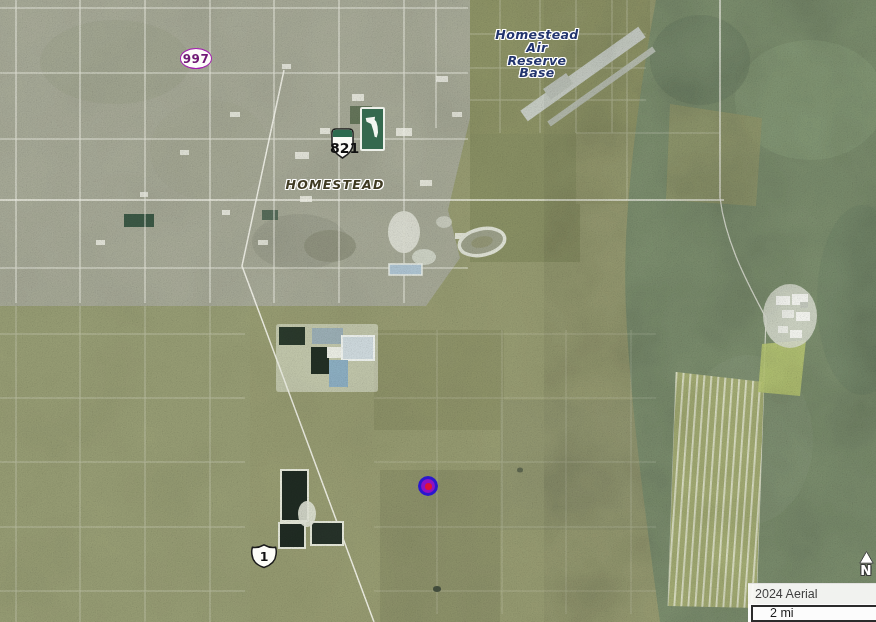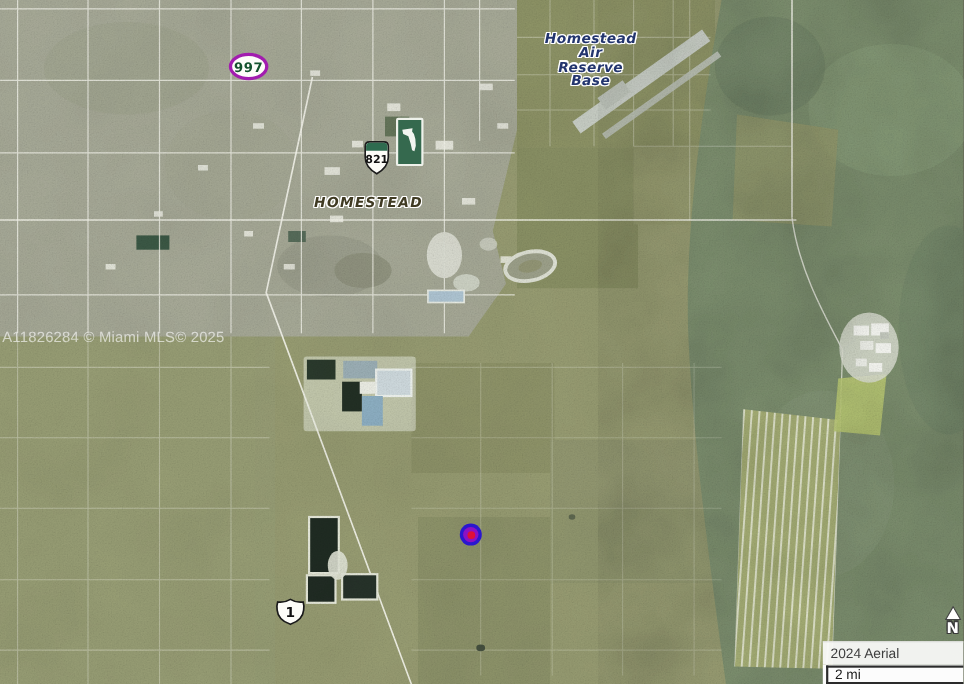--- a/index.html
+++ b/index.html
@@ -2,30 +2,30 @@
 <html><head>
 <meta charset="utf-8">
 <style>
   html,body{margin:0;padding:0;background:#222;}
   .stage{position:relative;width:876px;height:622px;overflow:hidden;
          font-family:"DejaVu Sans", sans-serif;}
   .map-svg{position:absolute;left:0;top:0;display:block;}
   .ovl{position:absolute;}
 
   
-  .shield997{left:208px;top:48px;width:30px;height:19px;background:#fdfdf9;
-    border:3px solid #a21caf;border-radius:50%;display:flex;align-items:center;justify-content:center;
-    font-weight:bold;font-size:12px;color:#14532d;letter-spacing:.5px;}
+  .shield997{left:180px;top:48px;width:30px;height:19px;background:#fdfdf9;
+    border:1px solid #a21caf;border-radius:50%;display:flex;align-items:center;justify-content:center;
+    font-weight:bold;font-size:12px;color:#701a75;letter-spacing:.5px;}
   .tplogo{left:360px;top:107px;width:25px;height:44px;background:#35694e;
     border:2px solid #eef1ea;border-radius:2px;box-sizing:border-box;
     display:flex;align-items:center;justify-content:center;}
   .shield821{left:330px;top:127px;width:25px;height:33px;}
   .shield821 svg,.shieldus1 svg{position:absolute;inset:0;}
   .shield821 .num{position:absolute;left:0;right:0;top:13px;text-align:center;
-    font-weight:bold;font-size:10px;color:#111;}
+    font-weight:bold;font-size:14px;color:#111;}
   .shieldus1{left:249px;top:542px;width:30px;height:27px;}
   .shieldus1 .num{position:absolute;left:0;right:0;top:7px;text-align:center;
     font-weight:bold;font-size:12.5px;color:#111;}
 
   
   .halo{text-shadow:-1px 0 0 #fff,1px 0 0 #fff,0 -1px 0 #fff,0 1px 0 #fff,
     -1px -1px 0 #fff,1px 1px 0 #fff,-1px 1px 0 #fff,1px -1px 0 #fff;font-style:italic;}
   .cityLabel{left:335px;top:184px;transform:translate(-50%,-50%);
     font-size:12.5px;font-weight:bold;letter-spacing:1.2px;white-space:nowrap;color:#3f3a22;}
   .airbaseLabel{left:537px;top:29px;transform:translateX(-50%);text-align:center;
@@ -47,21 +47,21 @@
     text-shadow:1px 1px 0 #3a3a3a,-1px -1px 0 #3a3a3a,1px -1px 0 #3a3a3a,-1px 1px 0 #3a3a3a;}
 
   
   .credit{left:748px;top:583px;width:128px;height:21px;background:rgba(251,251,250,.93);
     font-family:"Liberation Sans",sans-serif;font-size:12.5px;color:#3e3e3e;
     line-height:21px;padding-left:7px;box-sizing:border-box;border-top:1px solid #e2e2e0;}
   .scalebar{left:748px;top:604px;width:128px;height:18px;background:#fcfcfc;}
   .scalebox{position:absolute;left:3px;top:1px;right:0;height:13px;
     border:2px solid #2b2b2b;border-right:none;
     font-family:"Liberation Sans",sans-serif;font-size:12.5px;color:#191919;
-    line-height:13px;padding-left:6px;}
+    line-height:13px;padding-left:17px;}
 </style>
 </head>
 <body>
 
 <div class="stage">
 
   <svg class="map-svg" width="876" height="622" viewBox="0 0 876 622">
     <defs>
       <filter id="grain" x="-5%" y="-5%" width="110%" height="110%">
         <feTurbulence type="fractalNoise" baseFrequency="0.8" numOctaves="2" seed="7"></feTurbulence>
@@ -262,21 +262,20 @@
 
   <div class="ovl cityLabel halo" style="color: rgb(63, 58, 34);">HOMESTEAD</div>
 
   <div class="ovl airbaseLabel halo" style="color: rgb(35, 53, 110);">
     <div>Homestead</div>
     <div>Air</div>
     <div>Reserve</div>
     <div>Base</div>
   </div>
 
-  <div class="ovl watermark">A11826284 © Miami MLS© 2025</div>
 
   <div class="ovl marker" style="background-color: rgb(42, 23, 207);">
     <div class="mid" style="background-color: rgb(140, 17, 196);">
       <div class="inner" style="background-color: rgb(223, 16, 56);"></div>
     </div>
   </div>
 
   <div class="ovl shieldus1">
     <svg width="30" height="27" viewBox="0 0 30 28">
       <path d="M15,3 C11,5.5 7,6 3,5.5 C2.2,8 2,10 2.5,13 C3,19 7.5,24 15,26.5 C22.5,24 27,19 27.5,13 C28,10 27.8,8 27,5.5 C23,6 19,5.5 15,3 Z" fill="#fdfdf8" stroke="#1a1a1a" stroke-width="1.6"></path>

